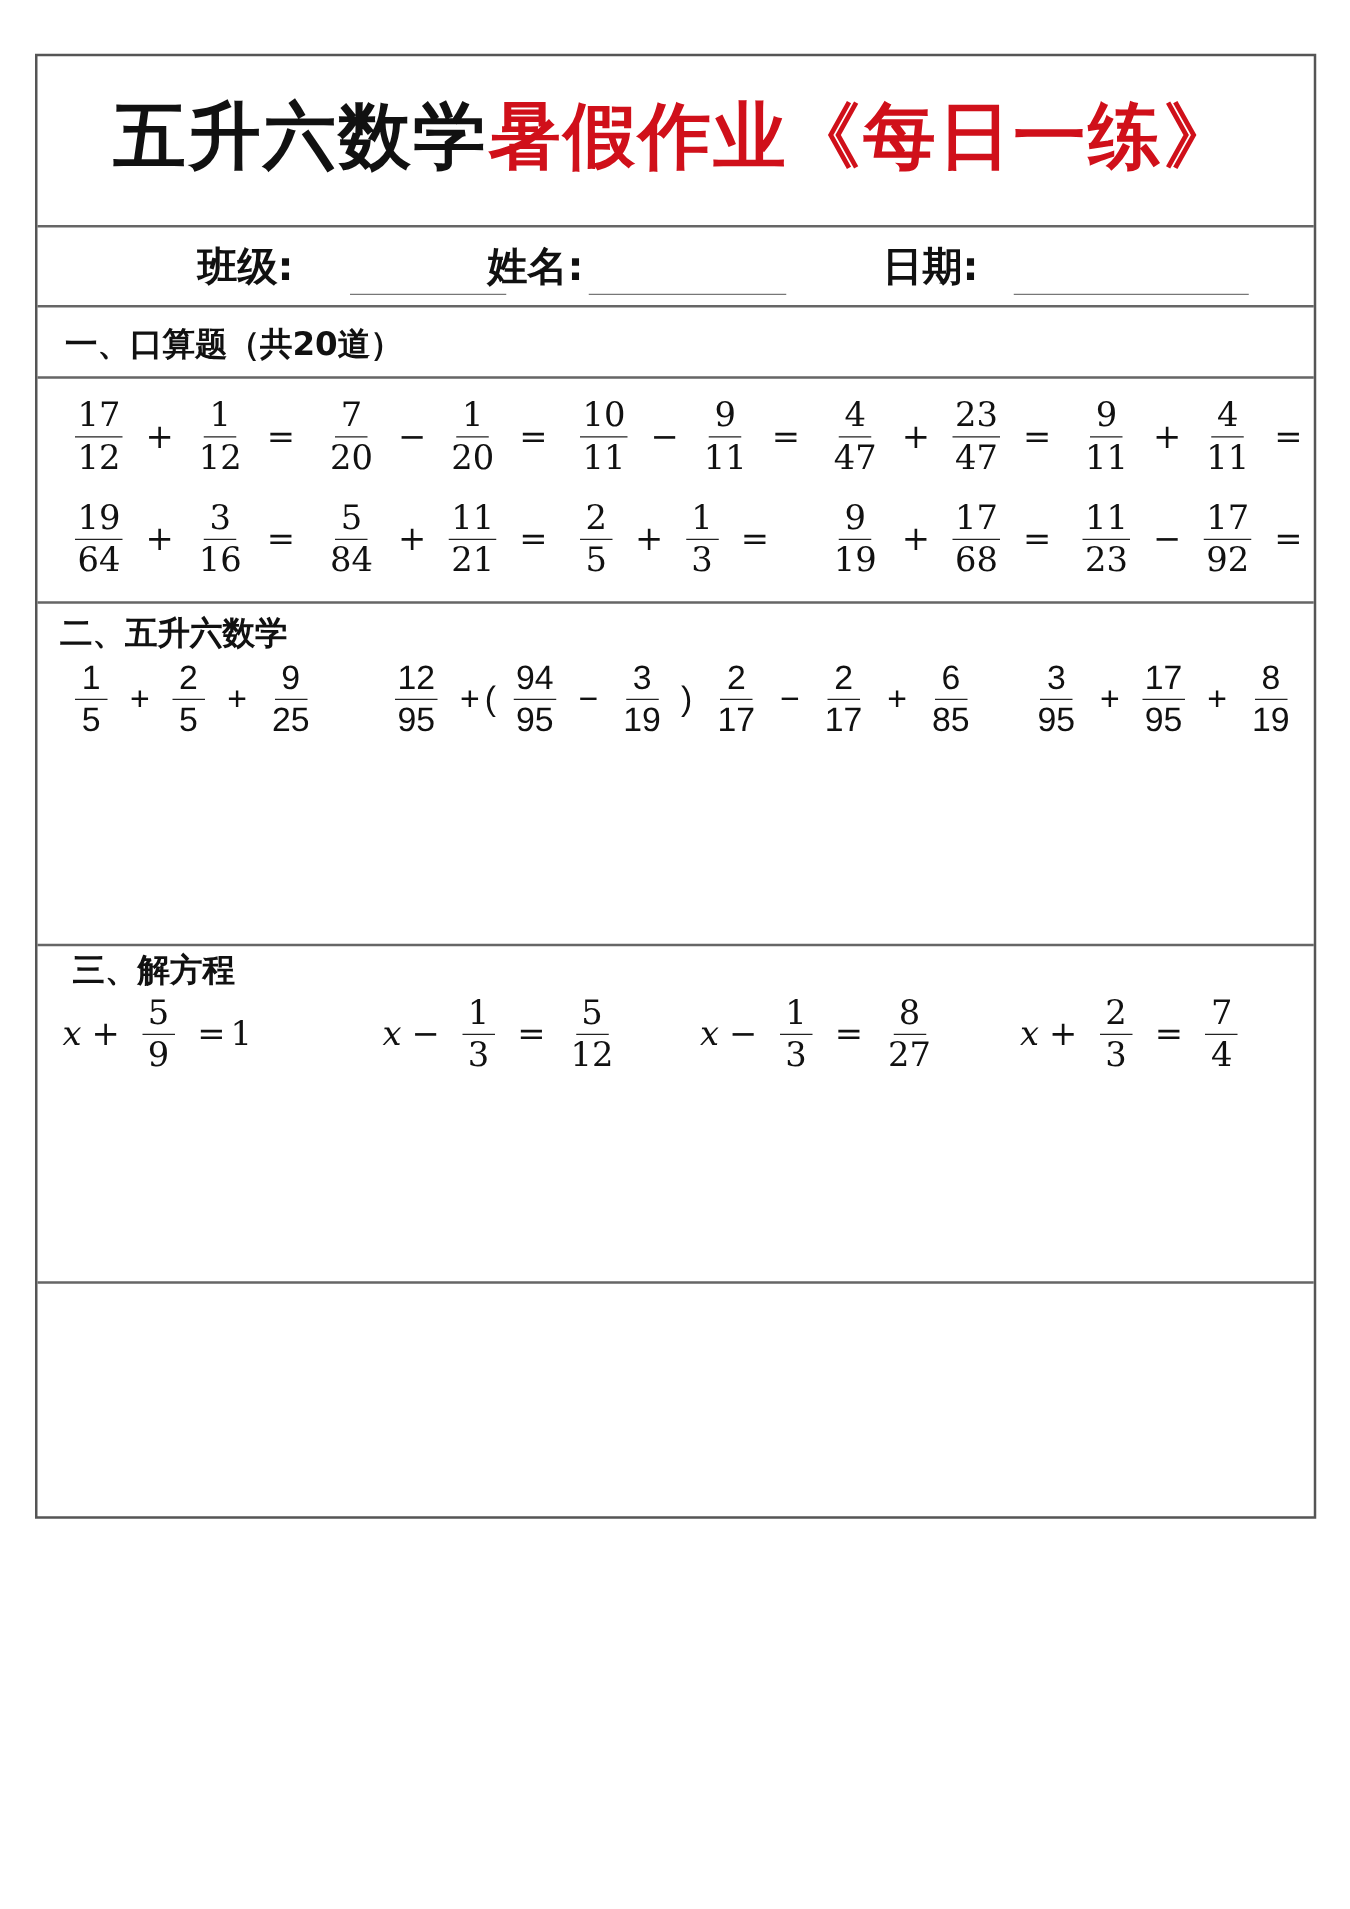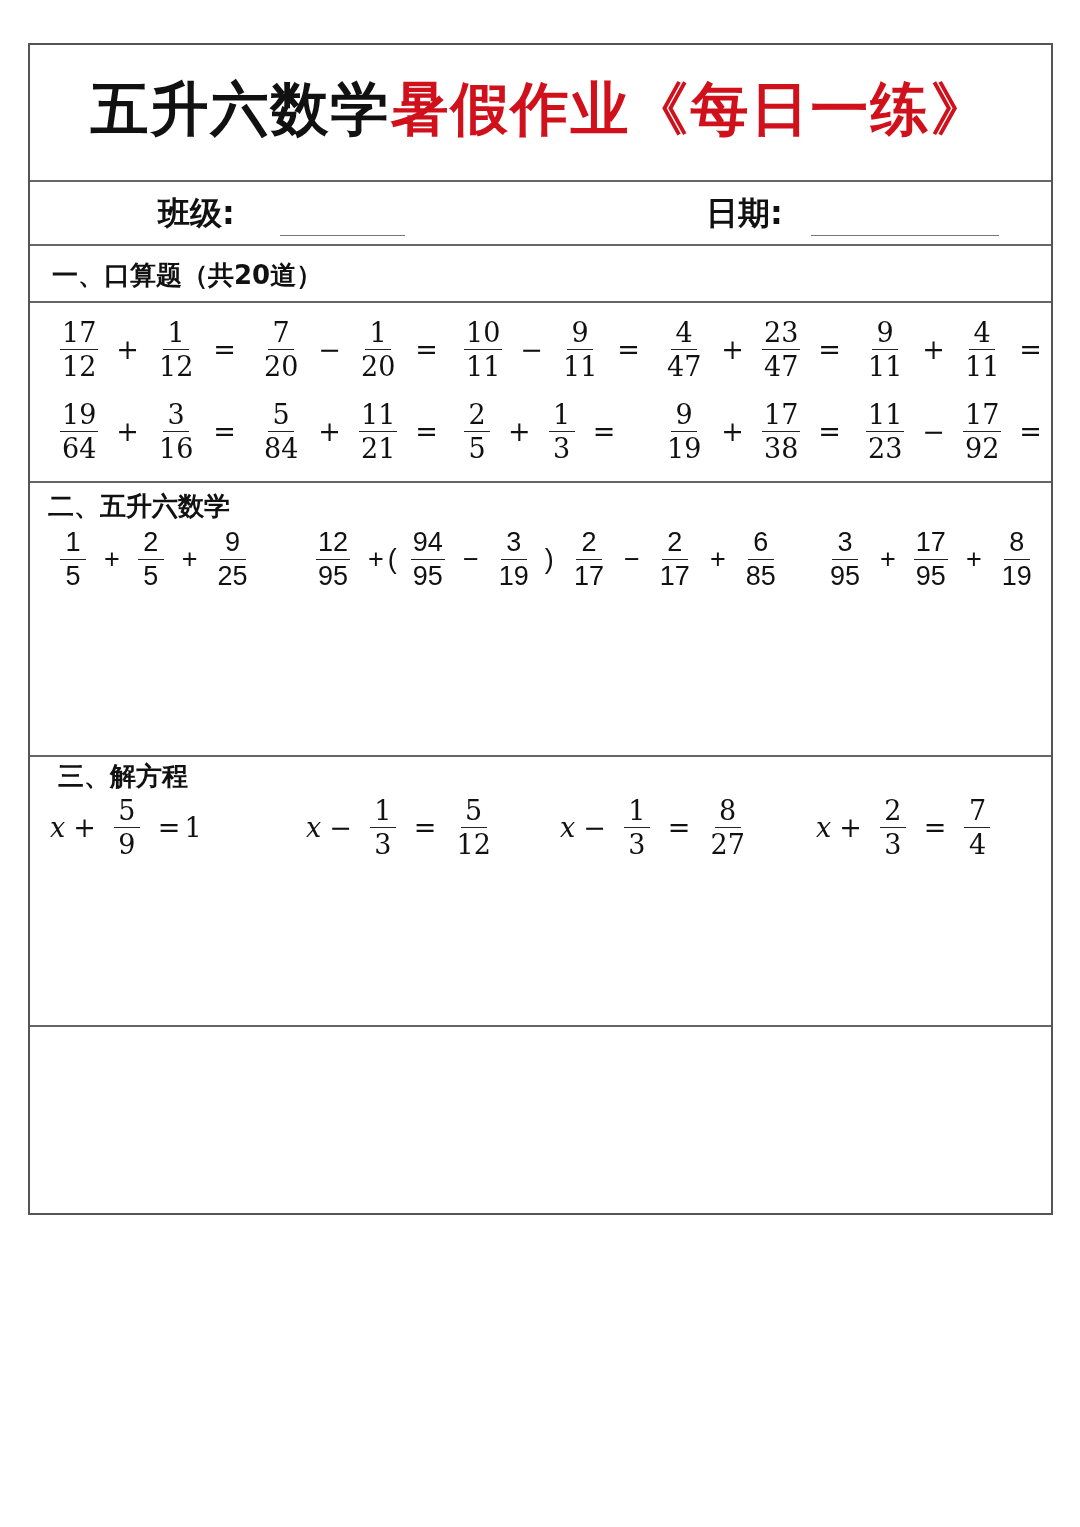--- a/index.html
+++ b/index.html
@@ -37,20 +37,24 @@
     <div class="title">
       <span class="black">五升六数学</span><span class="red">暑假作业《每日一练》</span>
     </div>
   </div>
 
   <div class="row info-row">
     <div class="info" style="left:128px;gap:41px;">
       <span>班级:</span>
       <span class="line" style="width:125px;"></span>
     </div>
+    <div class="info" style="left:360px;">
+      <span>姓名:</span>
+      <span class="line" style="width:158px;"></span>
+    </div>
     <div class="info" style="left:676px;">
       <span>日期:</span>
       <span class="line" style="width:188px; margin-left:28px;"></span>
     </div>
   </div>
 
   <div class="row sec1-head">
     <div class="sec-title" style="left:22px; top:12px;">一、口算题（共20道）</div>
   </div>
 
@@ -152,21 +156,21 @@
         <span class="op">=</span>
       </div>
       <div class="expr" style="left: 621px; top: 98px;">
         <span class="frac">
           <span class="n">9</span>
           <span class="d">19</span>
         </span>
         <span class="op">+</span>
         <span class="frac">
           <span class="n">17</span>
-          <span class="d">38</span>
+          <span class="d">68</span>
         </span>
         <span class="op">=</span>
       </div>
       <div class="expr" style="left: 822px; top: 98px;">
         <span class="frac">
           <span class="n">11</span>
           <span class="d">23</span>
         </span>
         <span class="op">−</span>
         <span class="frac">

